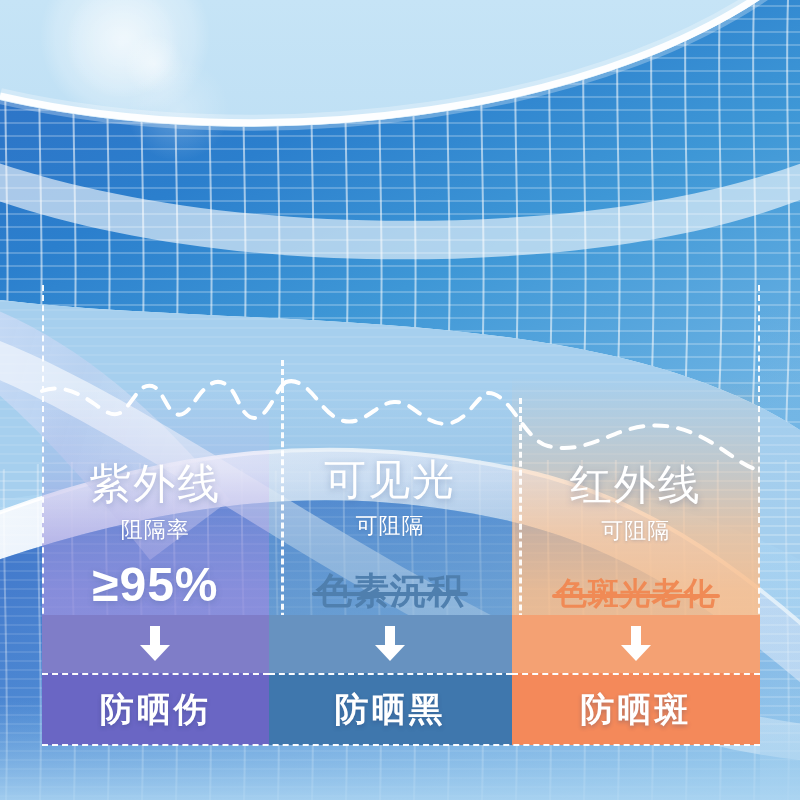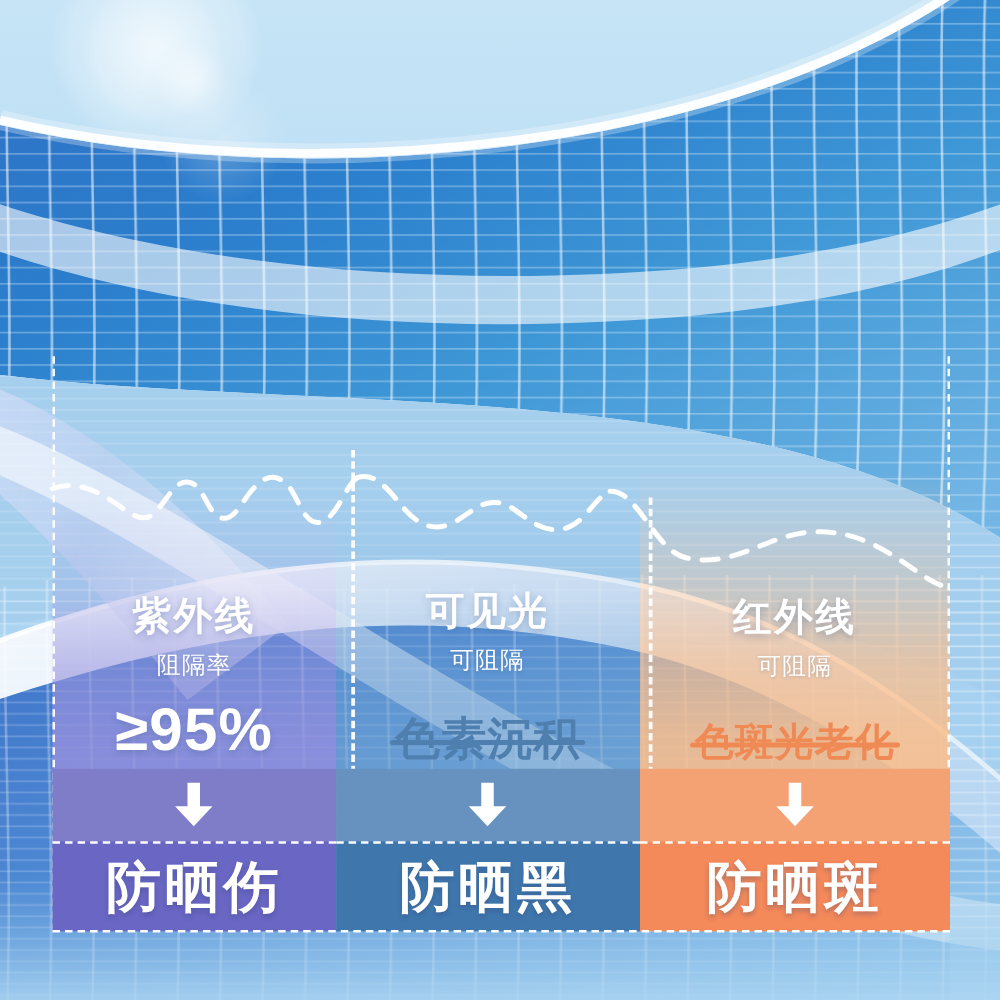--- a/index.html
+++ b/index.html
@@ -42,26 +42,26 @@
     position:absolute;top:0;bottom:0;width:0;
     border-left:3px dashed rgba(255,255,255,.95);
     pointer-events:none;
   }
   .div1{left:281px;top:360px;height:385px;}
   .div2{left:519px;top:398px;height:347px;}
 
   
   .txt{position:relative;z-index:3;text-align:center;padding-bottom:6px;}
   .band-title{
-    font-size:31px;font-weight:bold;color:#ffffff;line-height:1.05;
+    font-size:42px;font-weight:normal;color:#ffffff;line-height:1.05;
     letter-spacing:2px;
     text-shadow:0 2px 6px rgba(60,90,140,.35);
   }
   .band-sub{
-    font-size:19px;color:#ffffff;margin-top:9px;letter-spacing:1px;
+    font-size:22px;color:#ffffff;margin-top:9px;letter-spacing:1px;
     text-shadow:0 1px 3px rgba(60,90,140,.3);
   }
   .band-value{
     margin-top:16px;font-size:48px;font-weight:bold;color:#ffffff;line-height:1;
     letter-spacing:1px;text-shadow:0 2px 6px rgba(60,90,140,.3);
   }
   .band-effect{
     margin-top:16px;font-size:36px;font-weight:bold;line-height:1;letter-spacing:1px;
     position:relative;display:inline-block;
   }
@@ -84,21 +84,21 @@
 
   
   .result{
     position:relative;z-index:3;height:72px;display:flex;align-items:center;justify-content:center;
     border-top:2px dashed rgba(255,255,255,.98);
   }
   .uv  .result{background:#6a66c4;}
   .vis .result{background:#3f77ad;justify-content:center;}
   .ir  .result{background:#f4895a;}
   .result span{
-    font-size:44px;font-weight:bold;color:#ffffff;letter-spacing:3px;
+    font-size:34px;font-weight:bold;color:#ffffff;letter-spacing:3px;
     text-shadow:0 2px 4px rgba(40,60,110,.3);
   }
 
   .panel-bottom{
     position:absolute;left:42px;top:744px;width:718px;height:0;
     border-top:2px dashed rgba(255,255,255,.98);pointer-events:none;z-index:4;
   }
 </style>
 </head>
 <body>

